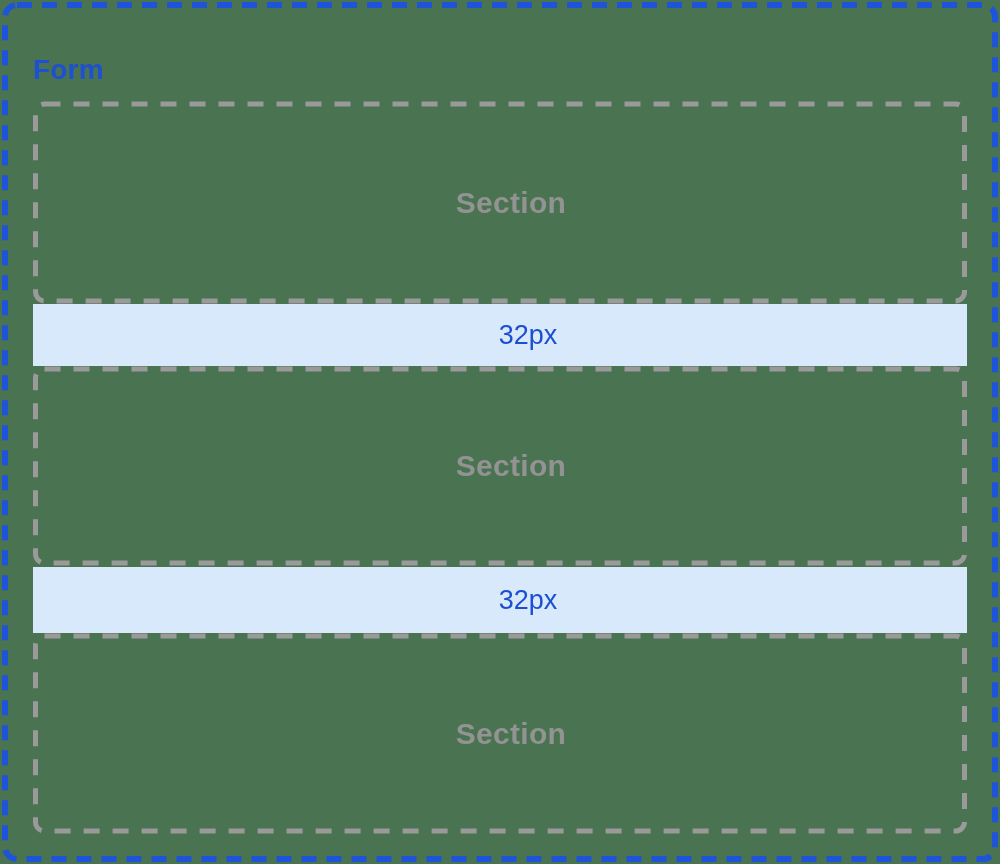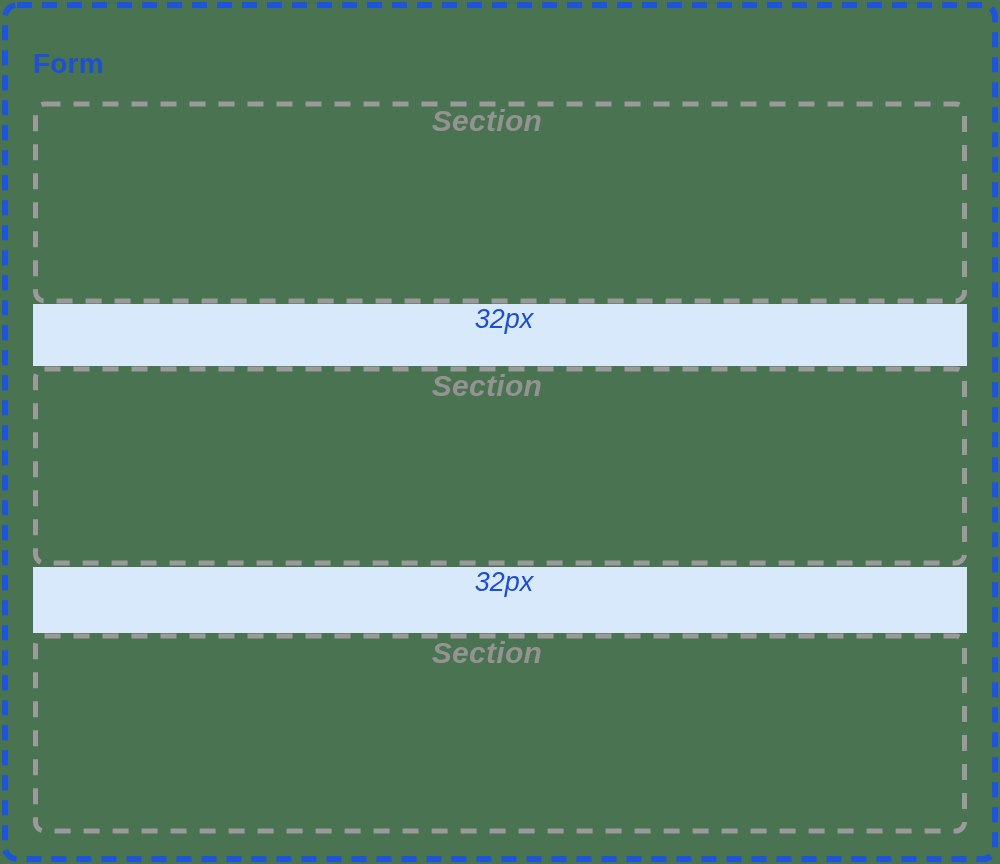--- a/index.html
+++ b/index.html
@@ -19,33 +19,33 @@
     position: absolute;
     left: 0;
     top: 0;
     width: 1000px;
     height: 864px;
     display: block;
   }
   .form-label {
     position: absolute;
     left: 33px;
-    top: 48px;
+    top: 54px;
     font-size: 28px;
     font-weight: bold;
     color: #1D50D2;
     letter-spacing: 0.2px;
   }
   .center-label {
     position: absolute;
-    left: 20px;
+    left: 44px;
     width: 934px;
     display: flex;
+    align-items: center;
     justify-content: center;
-    font-style: italic;
   }
   .section-label {
     font-size: 30px;
     font-weight: bold;
     color: #939393;
     letter-spacing: 0.3px;
   }
   .gap-label {
     font-size: 27px;
     font-weight: normal;

